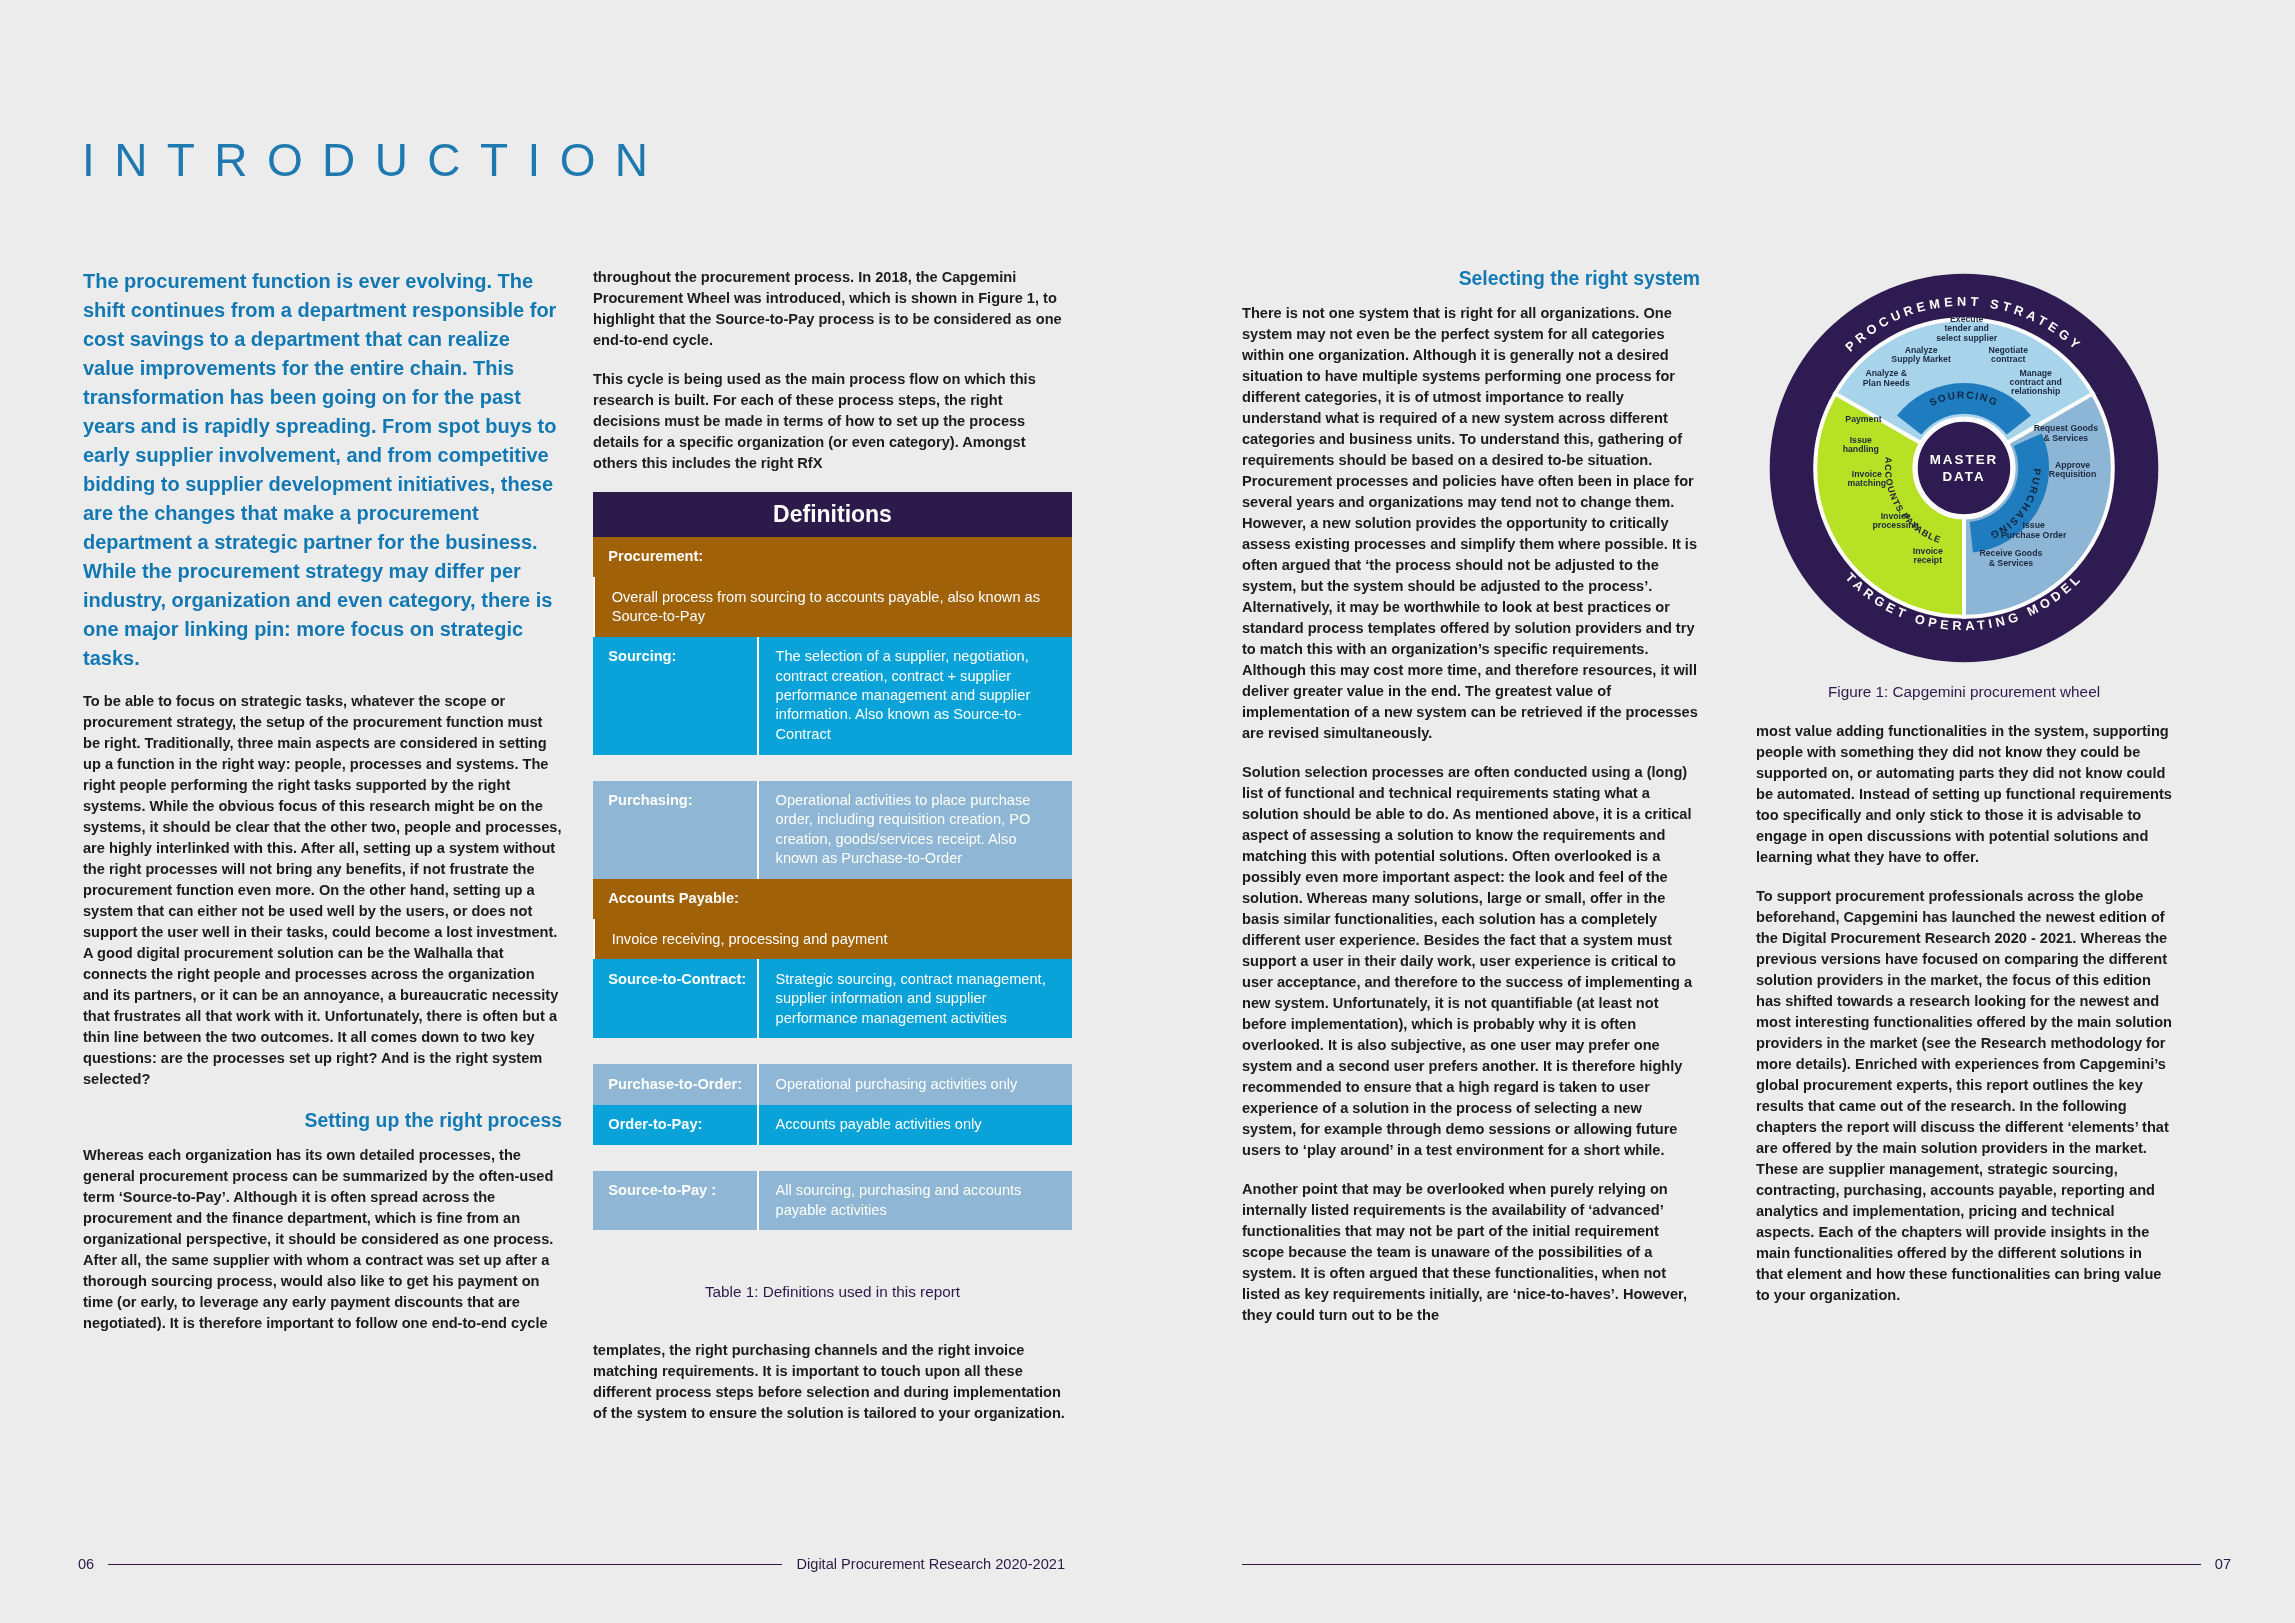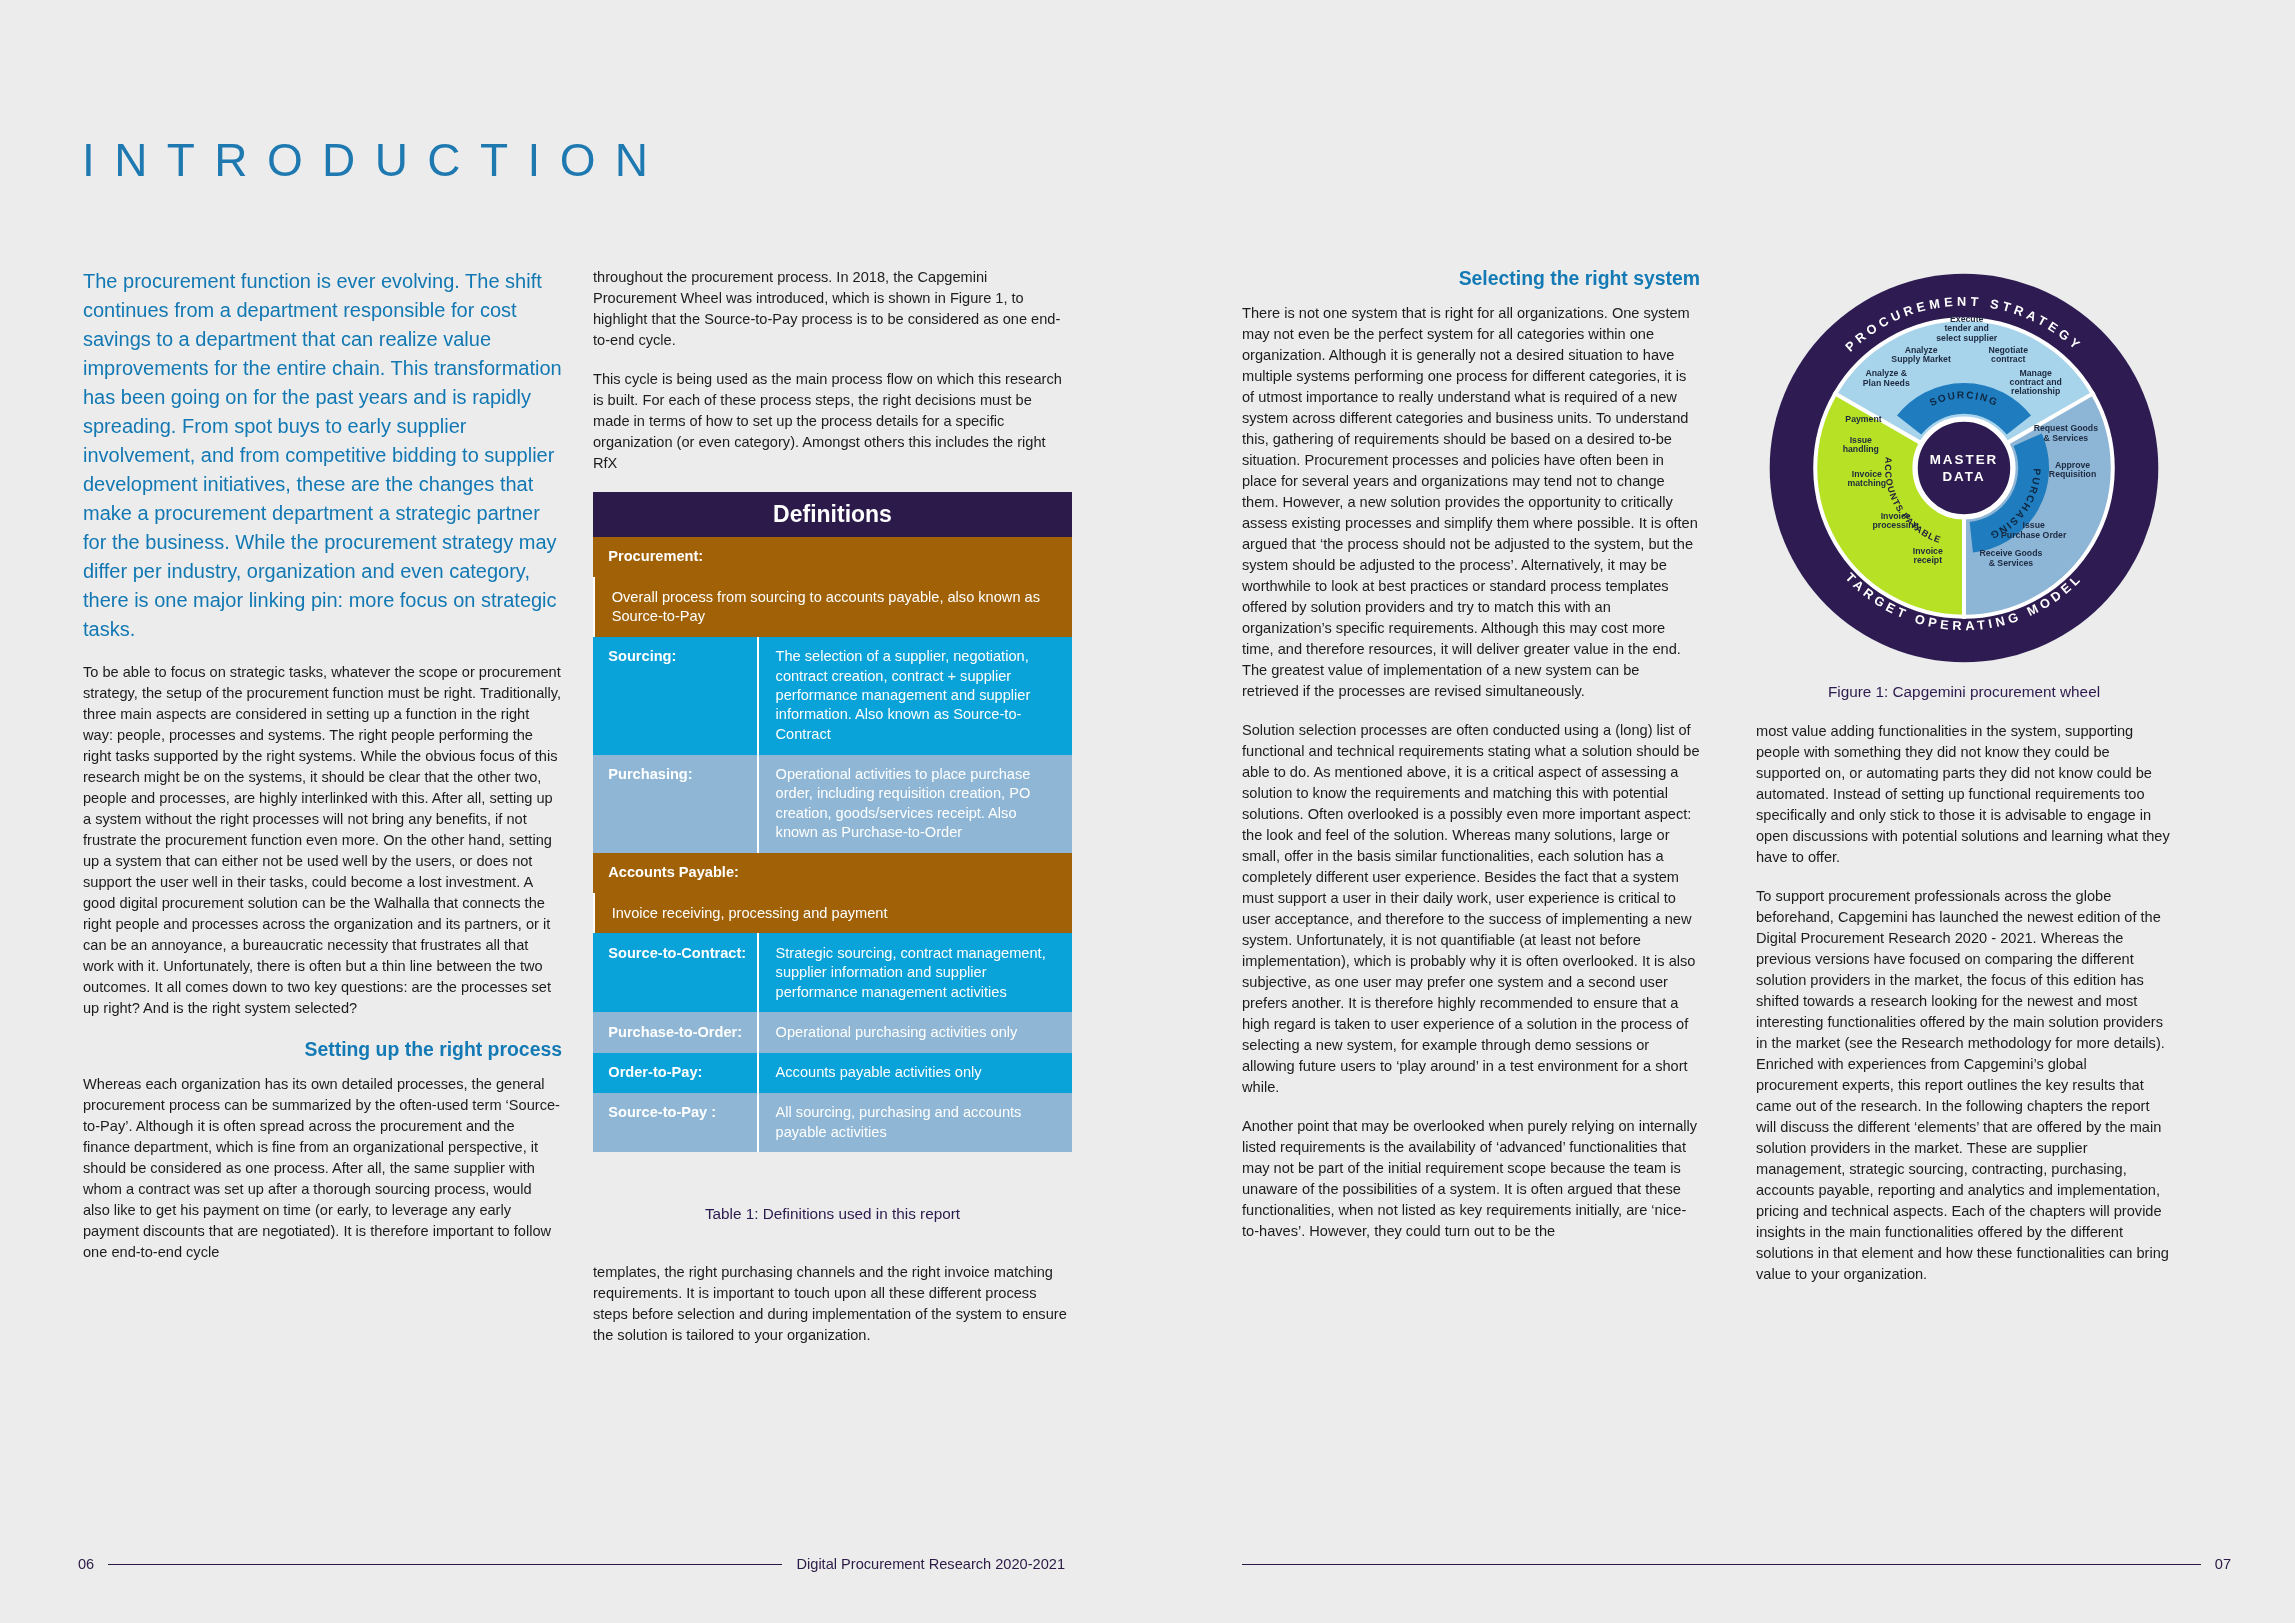--- a/index.html
+++ b/index.html
@@ -1,36 +1,36 @@
 <!DOCTYPE html>
 <html style="font-size:11px"><head>
 <meta charset="utf-8">
 <style>
   html,body{margin:0;padding:0;background:#ececec;}
   .spread{position:relative;width:2295px;height:1623px;background:#ececec;overflow:hidden;
           font-family:"Liberation Sans",sans-serif;color:#1c1c1c;}
   .page-title{position:absolute;left:82px;top:133px;font-size:46px;font-weight:300;
               letter-spacing:19.4px;color:#1e79b1;}
   .col{position:absolute;top:267px;font-size:14.6px;line-height:21px;}
-  .col p{margin:0 0 18px 0;}
+  .col p{margin:0 0 18px 0;font-weight:bold;}
   .col-l1{left:83px;width:479px;}
   .col-l2{left:593px;width:479px;}
   .col-r1{left:1242px;width:458px;}
   .col-r2{left:1756px;width:416px;}
   .lede{font-size:20px;line-height:29px;color:#1278b3;margin:0 0 25px 0;}
   h2.sec{font-size:19.4px;line-height:23.6px;font-weight:bold;color:#137ab5;margin:19.4px 0 12.5px 0;text-align:right;}
   h2.sec.first{margin-top:0;}
   
   .def-table{margin-top:2.8px;width:479px;}
   .dt-head{background:#2b1a4a;color:#fff;text-align:center;font-size:23px;font-weight:bold;
            padding:12px 0;}
   .dt-row{display:flex;color:#fff;}
   .dt-row.dark{background:#a16207;flex-direction:column;}
   .dt-row.cyan{background:#09a3d9;}
-  .dt-row.gray{background:#8fb7d5;}
+  .dt-row.gray{background:#8fb7d5;margin-top:26px;}
   .t-term{width:143px;flex:none;padding:10.4px 5.6px 10.4px 15.3px;font-weight:bold;font-size:14.6px;line-height:19.4px;}
   .t-def{flex:1;border-left:2.1px solid #fff;padding:10.4px 14px 10.4px 16.7px;font-size:14.6px;line-height:19.4px;}
   .caption{font-size:15.3px;line-height:18px;color:#2b1a4d;text-align:center;margin:53px 0 39px 0;}
   .fig-caption{font-size:15.3px;line-height:18px;color:#2b1a4d;text-align:center;margin:8.3px 0 19.4px 0;}
   
   .footer{position:absolute;top:1556px;display:flex;align-items:center;gap:14px;
           font-size:14.6px;color:#2b1a45;}
   .footer .rule{flex:1;border-top:1.4px solid #2b1a45;height:0;}
   .footer-left{left:78px;width:987px;}
   .footer-right{left:1242px;width:989px;}

